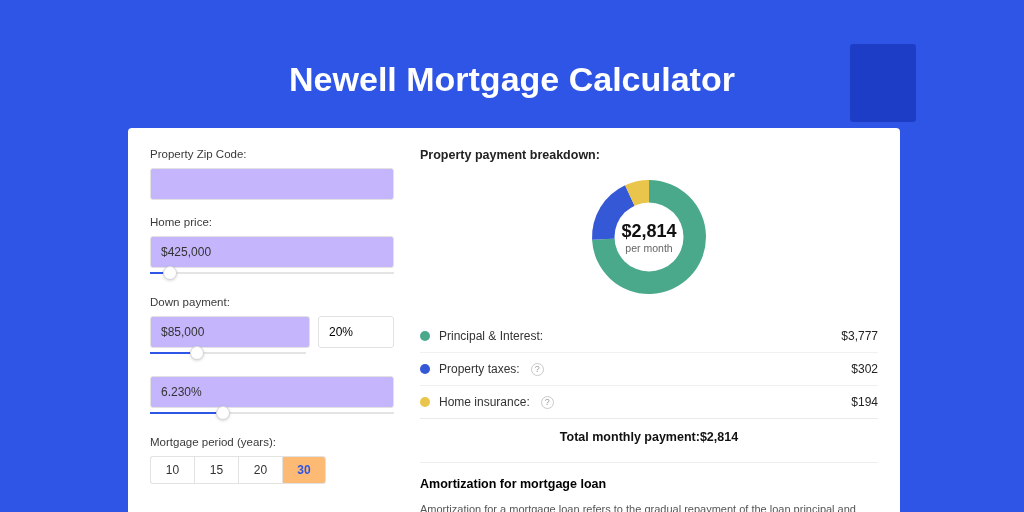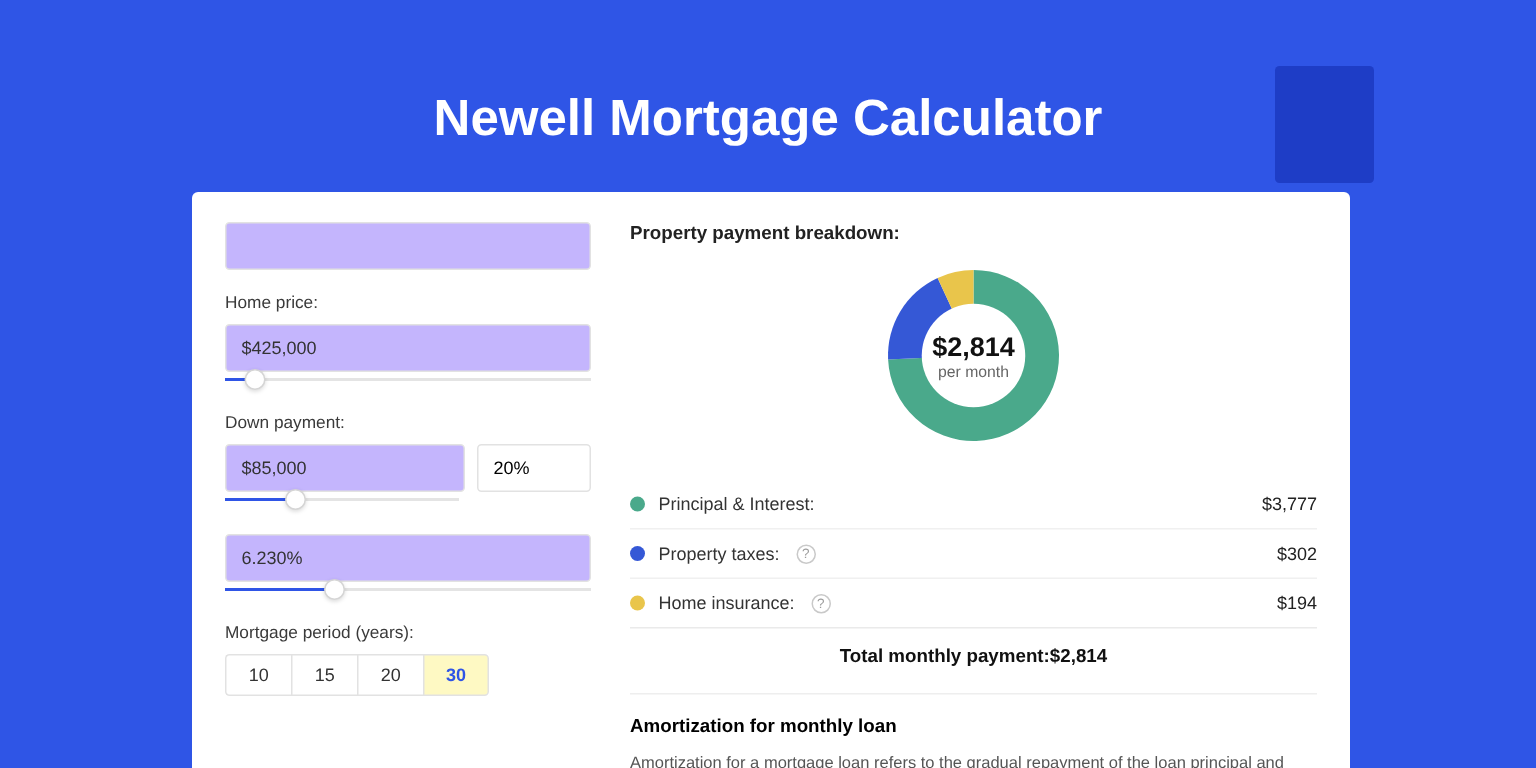--- a/index.html
+++ b/index.html
@@ -80,21 +80,21 @@
     transform: translateX(-50%);
   }
   .periods { display: flex; gap: 0; }
   .period-btn {
     width: 44px; height: 28px; border: 1px solid #e2e2e2; border-right: none;
     display:flex; align-items:center; justify-content:center;
     font-size: 12px; color:#333; background:#fff; cursor:pointer;
   }
   .period-btn:first-child { border-radius: 3px 0 0 3px; }
   .period-btn:last-child { border-right:1px solid #e2e2e2; border-radius: 0 3px 3px 0; }
-  .period-btn.active { background:#fef9c3; color:#2f55e6; font-weight:600; }
+  .period-btn.active { background:#fdba74; color:#2f55e6; font-weight:600; }
 
   .right { flex:1; padding-left: 26px; }
   .section-title { font-size: 12.5px; font-weight: 700; color:#222; margin-bottom: 12px; }
   .donut-area { display:flex; justify-content:center; margin: 6px 0 20px; }
   .donut-wrap { position:relative; width:126px; height:126px; }
   .donut-center {
     position:absolute; inset:0; display:flex; flex-direction:column; align-items:center; justify-content:center;
   }
   .donut-amount { font-size: 18px; font-weight:700; color:#111; }
   .donut-sub { font-size: 10.5px; color:#666; }
@@ -121,20 +121,21 @@
 <body>
 
 <div class="top-accent"></div>
 <h1 class="title">Newell Mortgage Calculator</h1>
 
 <div class="card">
 
   <div class="left">
 
     <div class="group">
+      <div class="label">Property Zip Code:</div>
       <input class="input" value="" style="">
     </div>
 
     <div class="group">
       <div class="label">Home price:</div>
       <input class="input" value="$425,000" style="">
       <div class="slider-wrap">
         <div class="slider-track"></div>
         <div class="slider-fill" style="width:8%"></div>
         <div class="slider-thumb" style="left:8%"></div>
@@ -220,18 +221,18 @@
           <div class="legend-val">$194</div>
         </div>
       </div>
 
     <div class="total-row">
       <span>Total monthly payment:</span>
       <span>$2,814</span>
     </div>
 
     <div class="amort-block">
-      <div class="amort-title">Amortization for monthly loan</div>
+      <div class="amort-title">Amortization for mortgage loan</div>
       <div class="amort-text">Amortization for a mortgage loan refers to the gradual repayment of the loan principal and interest over a specified</div>
     </div>
   </div>
 
 </div>
 
 </body></html>

